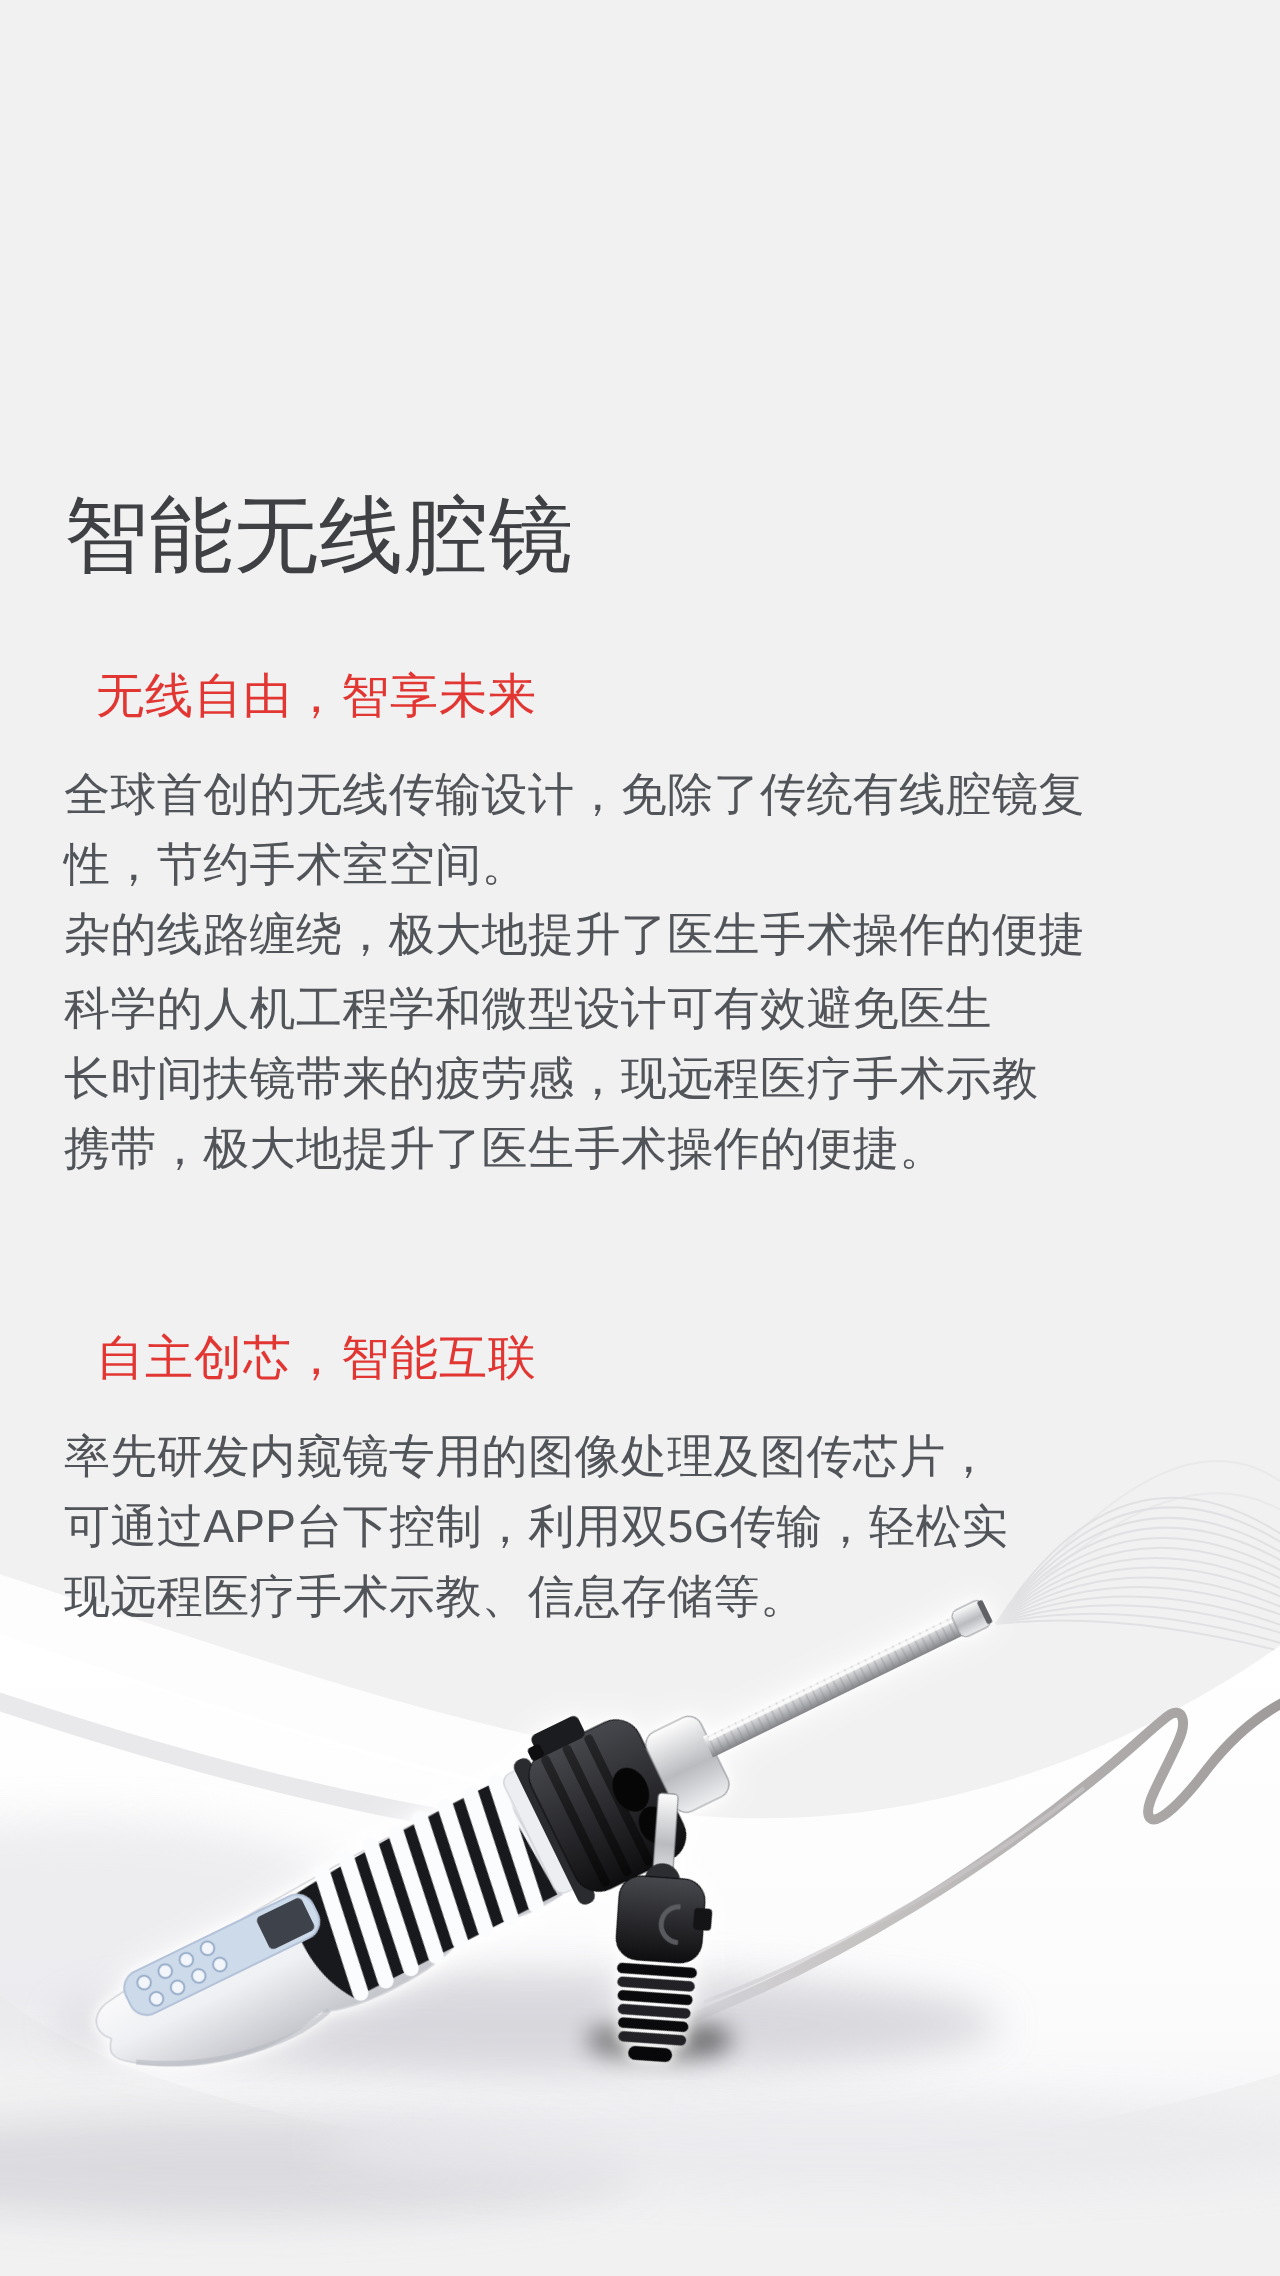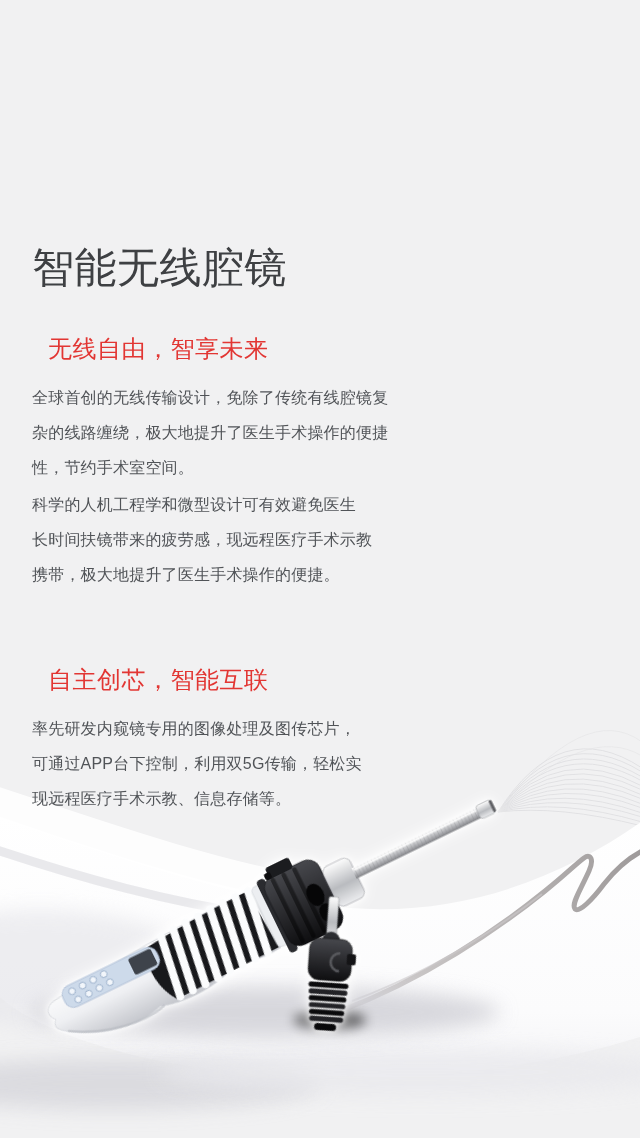--- a/index.html
+++ b/index.html
@@ -17,21 +17,21 @@
   .sec{position:absolute;left:32px;z-index:5;}
   .sec-1{top:318px;}
   .sec-2{top:479px;}
   .sec-3{top:649px;}
   .sec h2{
     margin:16px;font-size:24px;line-height:30px;font-weight:400;
     color:#e23633;letter-spacing:0.5px;white-space:nowrap;
   }
   .sec .body{margin:8px 0 0 0;}
   .sec .ln{
-    display:block;font-size:16px;line-height:35px;
+    display:block;font-size:23px;line-height:35px;
     color:#515458;letter-spacing:0.2px;white-space:nowrap;
   }
 </style>
 </head>
 <body>
 
 <div class="page">
 
   <svg class="bg-art" viewBox="0 0 640 1138" xmlns="http://www.w3.org/2000/svg">
     <defs>
@@ -193,22 +193,22 @@
       </g>
     </g>
   </svg>
 
   <h1 class="page-title">智能无线腔镜</h1>
 
   <section class="sec sec-1">
     <h2>无线自由，智享未来</h2>
     <p class="body">
       <span class="ln">全球首创的无线传输设计，免除了传统有线腔镜复</span>
+      <span class="ln">性，节约手术室空间。</span>
       <span class="ln">杂的线路缠绕，极大地提升了医生手术操作的便捷</span>
-      <span class="ln">性，节约手术室空间。</span>
     </p>
   </section>
 
   <section class="sec sec-2">
     <p class="body">
       <span class="ln">科学的人机工程学和微型设计可有效避免医生</span>
       <span class="ln">长时间扶镜带来的疲劳感，现远程医疗手术示教</span>
       <span class="ln">携带，极大地提升了医生手术操作的便捷。</span>
     </p>
   </section>

